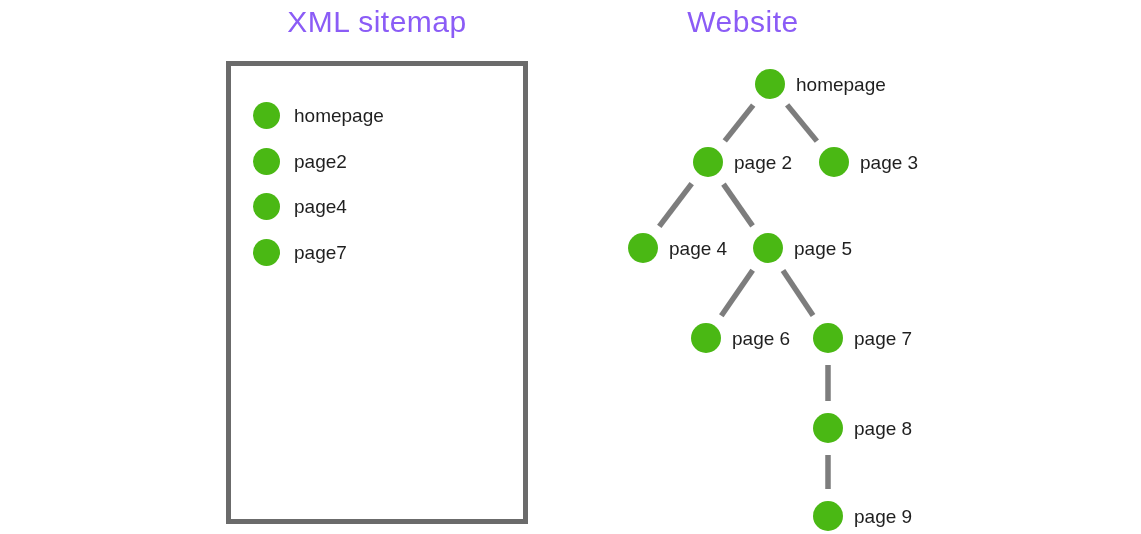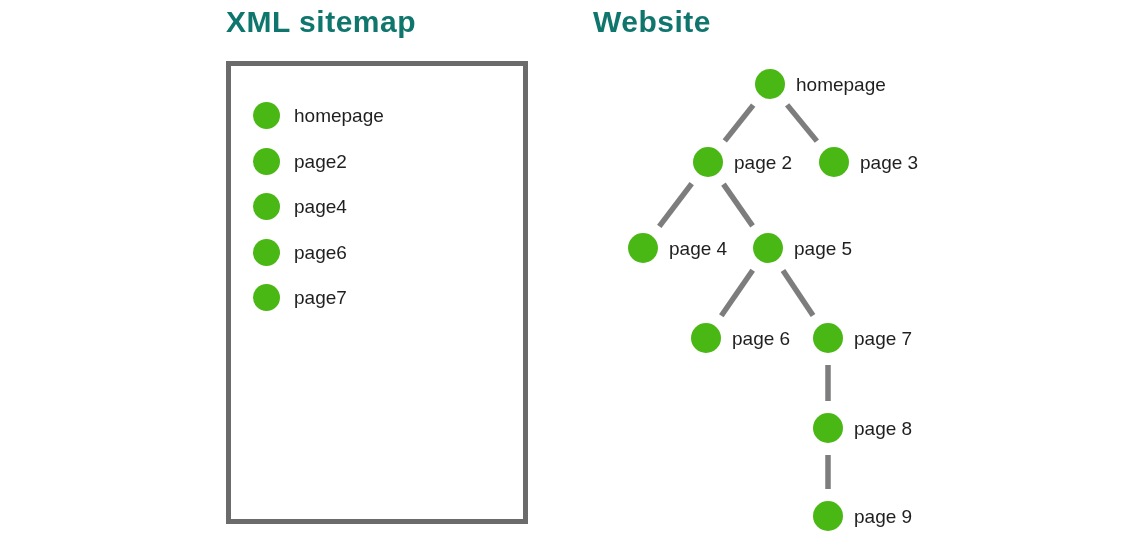--- a/index.html
+++ b/index.html
@@ -7,23 +7,23 @@
   body {
     width: 1141px; height: 534px;
     position: relative;
     font-family: "Liberation Sans", sans-serif;
     overflow: hidden;
   }
   .panel-title {
     position: absolute;
     top: 5px;
     font-size: 30px;
-    font-weight: 700;
-    color: #0f766e;
-    text-align: left;
+    font-weight: 400;
+    color: #8b5cf6;
+    text-align: center;
     letter-spacing: 0.5px;
   }
   #left-title  { left: 226px; width: 302px; }
   #right-title { left: 593px; width: 300px; }
 
   .sitemap-box {
     position: absolute;
     left: 226px; top: 61px;
     width: 302px; height: 463px;
     border: 5px solid #6b6b6b;
@@ -79,24 +79,20 @@
       <div class="sitemap-item">
         <span class="dot" style="background: rgb(74, 184, 20);"></span>
         <span class="item-label">page2</span>
       </div>
       <div class="sitemap-item">
         <span class="dot" style="background: rgb(74, 184, 20);"></span>
         <span class="item-label">page4</span>
       </div>
       <div class="sitemap-item">
         <span class="dot" style="background: rgb(74, 184, 20);"></span>
-        <span class="item-label">page6</span>
-      </div>
-      <div class="sitemap-item">
-        <span class="dot" style="background: rgb(74, 184, 20);"></span>
         <span class="item-label">page7</span>
       </div>
     </div>
 </div>
 
 <svg id="tree-svg" viewBox="0 0 1141 534" xmlns="http://www.w3.org/2000/svg">
     <line x1="753.1994086094651" y1="105.13622787841491" x2="724.8005913905349" y2="140.8637721215851" stroke="#7d7d7d" stroke-width="5.5"></line>
     <line x1="787.1265485153066" y1="104.87298100302993" x2="816.8734514846934" y2="141.12701899697007" stroke="#7d7d7d" stroke-width="5.5"></line>
     <line x1="691.7199636513733" y1="183.53974039972147" x2="659.2800363486267" y2="226.46025960027853" stroke="#7d7d7d" stroke-width="5.5"></line>
     <line x1="723.4489030926502" y1="184.14342776613194" x2="752.5510969073498" y2="225.85657223386806" stroke="#7d7d7d" stroke-width="5.5"></line>

